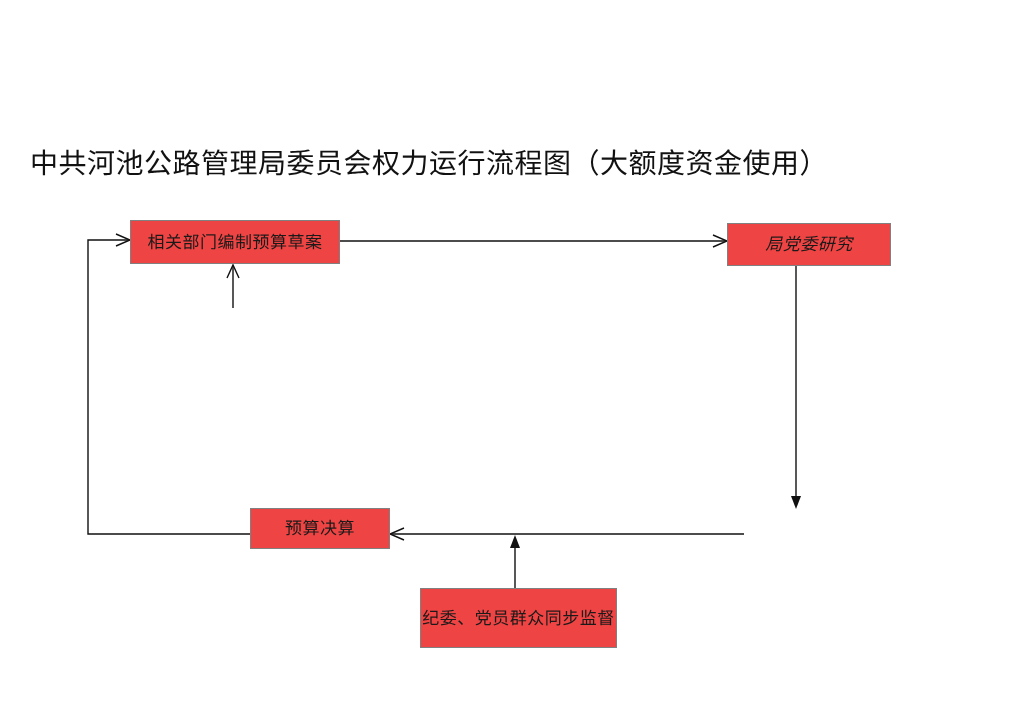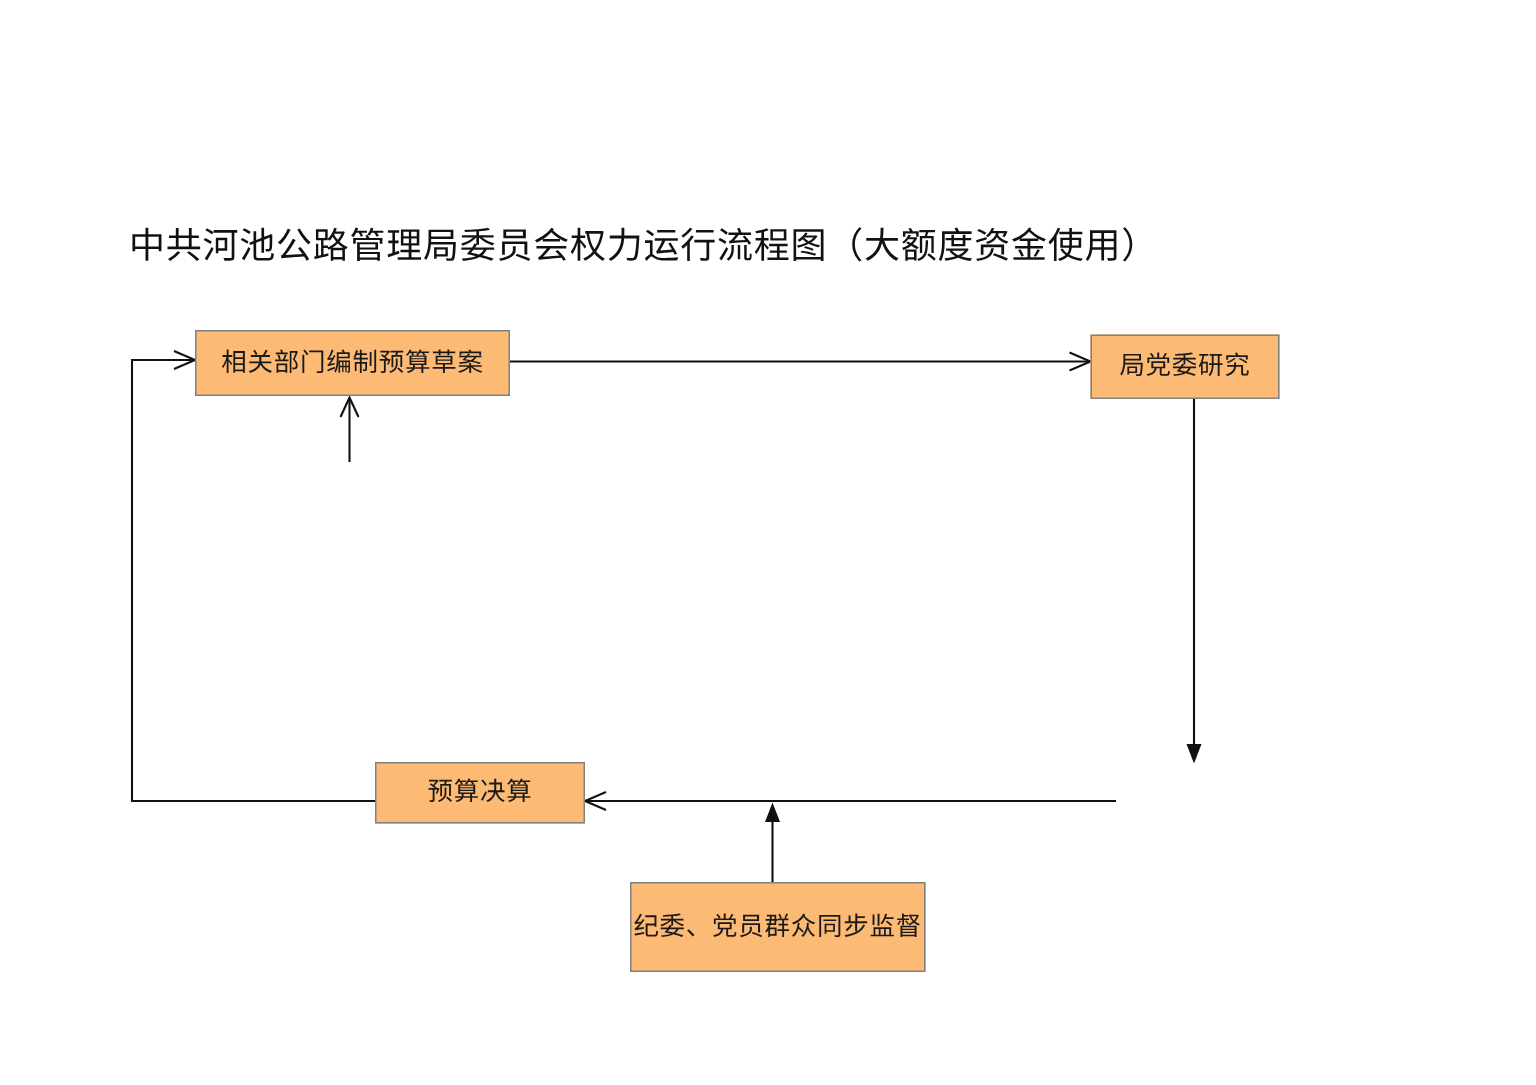--- a/index.html
+++ b/index.html
@@ -34,46 +34,46 @@
     height: 723px;
     pointer-events: none;
   }
 
   .title {
     position: absolute;
     left: 0;
     top: 145px;
     width: 858px;
     text-align: center;
-    font-size: 24px;
+    font-size: 28px;
     line-height: 38px;
     letter-spacing: 0.5px;
     white-space: nowrap;
     color: #111111;
   }
 
   .node {
     position: absolute;
     box-sizing: border-box;
     border: 1px solid #808080;
-    background: #fdba74;
+    background: #ef4444;
     display: flex;
     align-items: center;
     justify-content: center;
     font-size: 17px;
     line-height: 1.2;
     letter-spacing: 0.5px;
     color: #1a1a1a;
     white-space: nowrap;
   }
 
   
   #node-draft        { left: 130px; top: 220px; width: 210px; height: 44px; }
   #node-plan         { left: 130px; top: 308px; width: 218px; height: 41px; }
-  #node-review       { left: 727px; top: 223px; width: 126px; height: 43px; }
+  #node-review       { left: 727px; top: 223px; width: 164px; height: 43px; font-style: italic; }
   #node-execute      { left: 745px; top: 510px; width: 139px; height: 41px; }
   #node-settlement   { left: 250px; top: 508px; width: 140px; height: 41px; }
   #node-supervision  { left: 420px; top: 588px; width: 197px; height: 60px; }
 
   .edge-line {
     stroke: #111111;
     stroke-width: 1.4;
     fill: none;
   }
   .edge-head {

